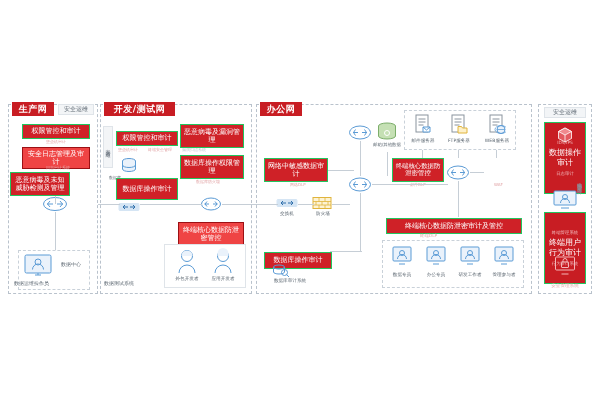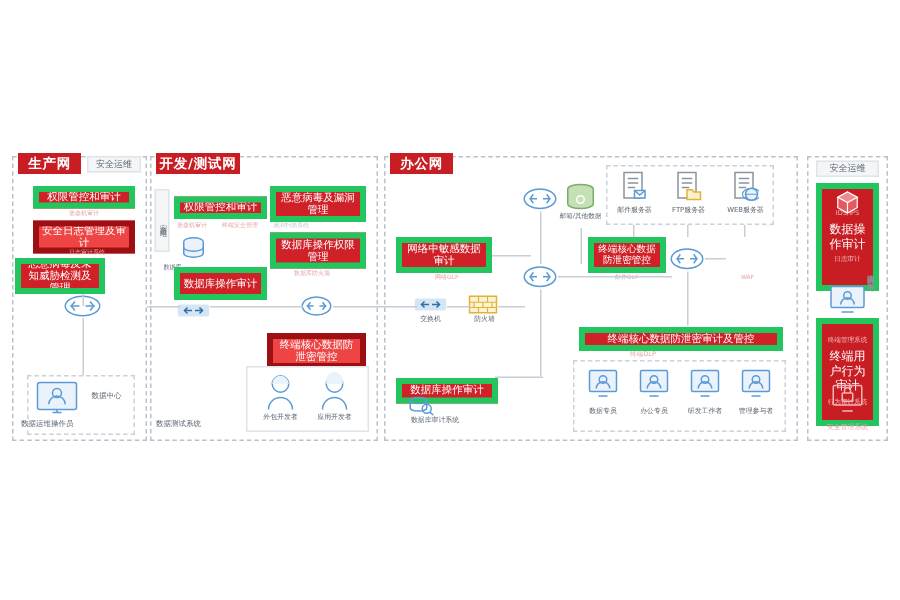--- a/index.html
+++ b/index.html
@@ -32,21 +32,21 @@
   
   .redbox{
     position:absolute;
     background:#cf2127;
     color:#ffffff;
     display:flex;align-items:center;justify-content:center;
     text-align:center;
     line-height:1.15;
     box-sizing:border-box;
     padding:1px 2px;
-    border:4px solid #22c55e;
+    border:1px solid #22c55e;
     overflow:hidden;
   }
   .redbox.dark{background:#ef4444;border-color:#9c1014;}
   .redbox.tall{background:#c81d23;}
 
   
   .ghost{
     position:absolute;
     color:#e2a6a8;
     white-space:nowrap;
@@ -135,21 +135,21 @@
       <rect x="2" y="2" width="52" height="36" rx="3" fill="#eaf2fb" stroke="#5b9bd5" stroke-width="2"></rect>
       <circle cx="28" cy="16" r="6" fill="none" stroke="#5b9bd5" stroke-width="2"></circle>
       <path d="M17 31 a11 11 0 0 1 22 0" fill="none" stroke="#5b9bd5" stroke-width="2"></path>
       <path d="M22 42 h12 M28 38 v4" stroke="#5b9bd5" stroke-width="2"></path>
     </svg>
   </div>
   <div class="cap" style="left:56px;top:262px;width:30px;font-size:5px;">数据中心</div>
   <div class="cap" style="left:14px;top:281px;width:60px;font-size:5px;text-align:left;">数据运维操作员</div>
 
   <div class="zone" style="left:100px;top:104px;width:152px;height:190px;"></div>
-  <div class="zone-title" style="left:104px;top:102px;width:56px;height:14px;font-size:9px;">开发/测试网</div>
+  <div class="zone-title" style="left:104px;top:102px;width:71px;height:14px;font-size:9px;">开发/测试网</div>
   <div class="vlabel" style="left:103px;top:126px;width:10px;height:42px;font-size:5px;">安全运维</div>
 
   <div class="redbox" style="left:116px;top:131px;width:62px;height:15px;font-size:7px;">权限管控和审计</div>
   <div class="ghost" style="left:118px;top:147px;width:26px;font-size:4px;">堡垒机审计</div>
   <div class="ghost" style="left:148px;top:147px;width:28px;font-size:4px;">终端安全管理</div>
   <div class="ghost grey" style="left:182px;top:147px;width:34px;font-size:4px;">漏洞扫描系统</div>
 
   <div class="redbox" style="left:180px;top:124px;width:64px;height:24px;font-size:7px;">恶意病毒及漏洞管理</div>
 
   <div class="redbox" style="left:180px;top:155px;width:64px;height:24px;font-size:7px;">数据库操作权限管理</div>

